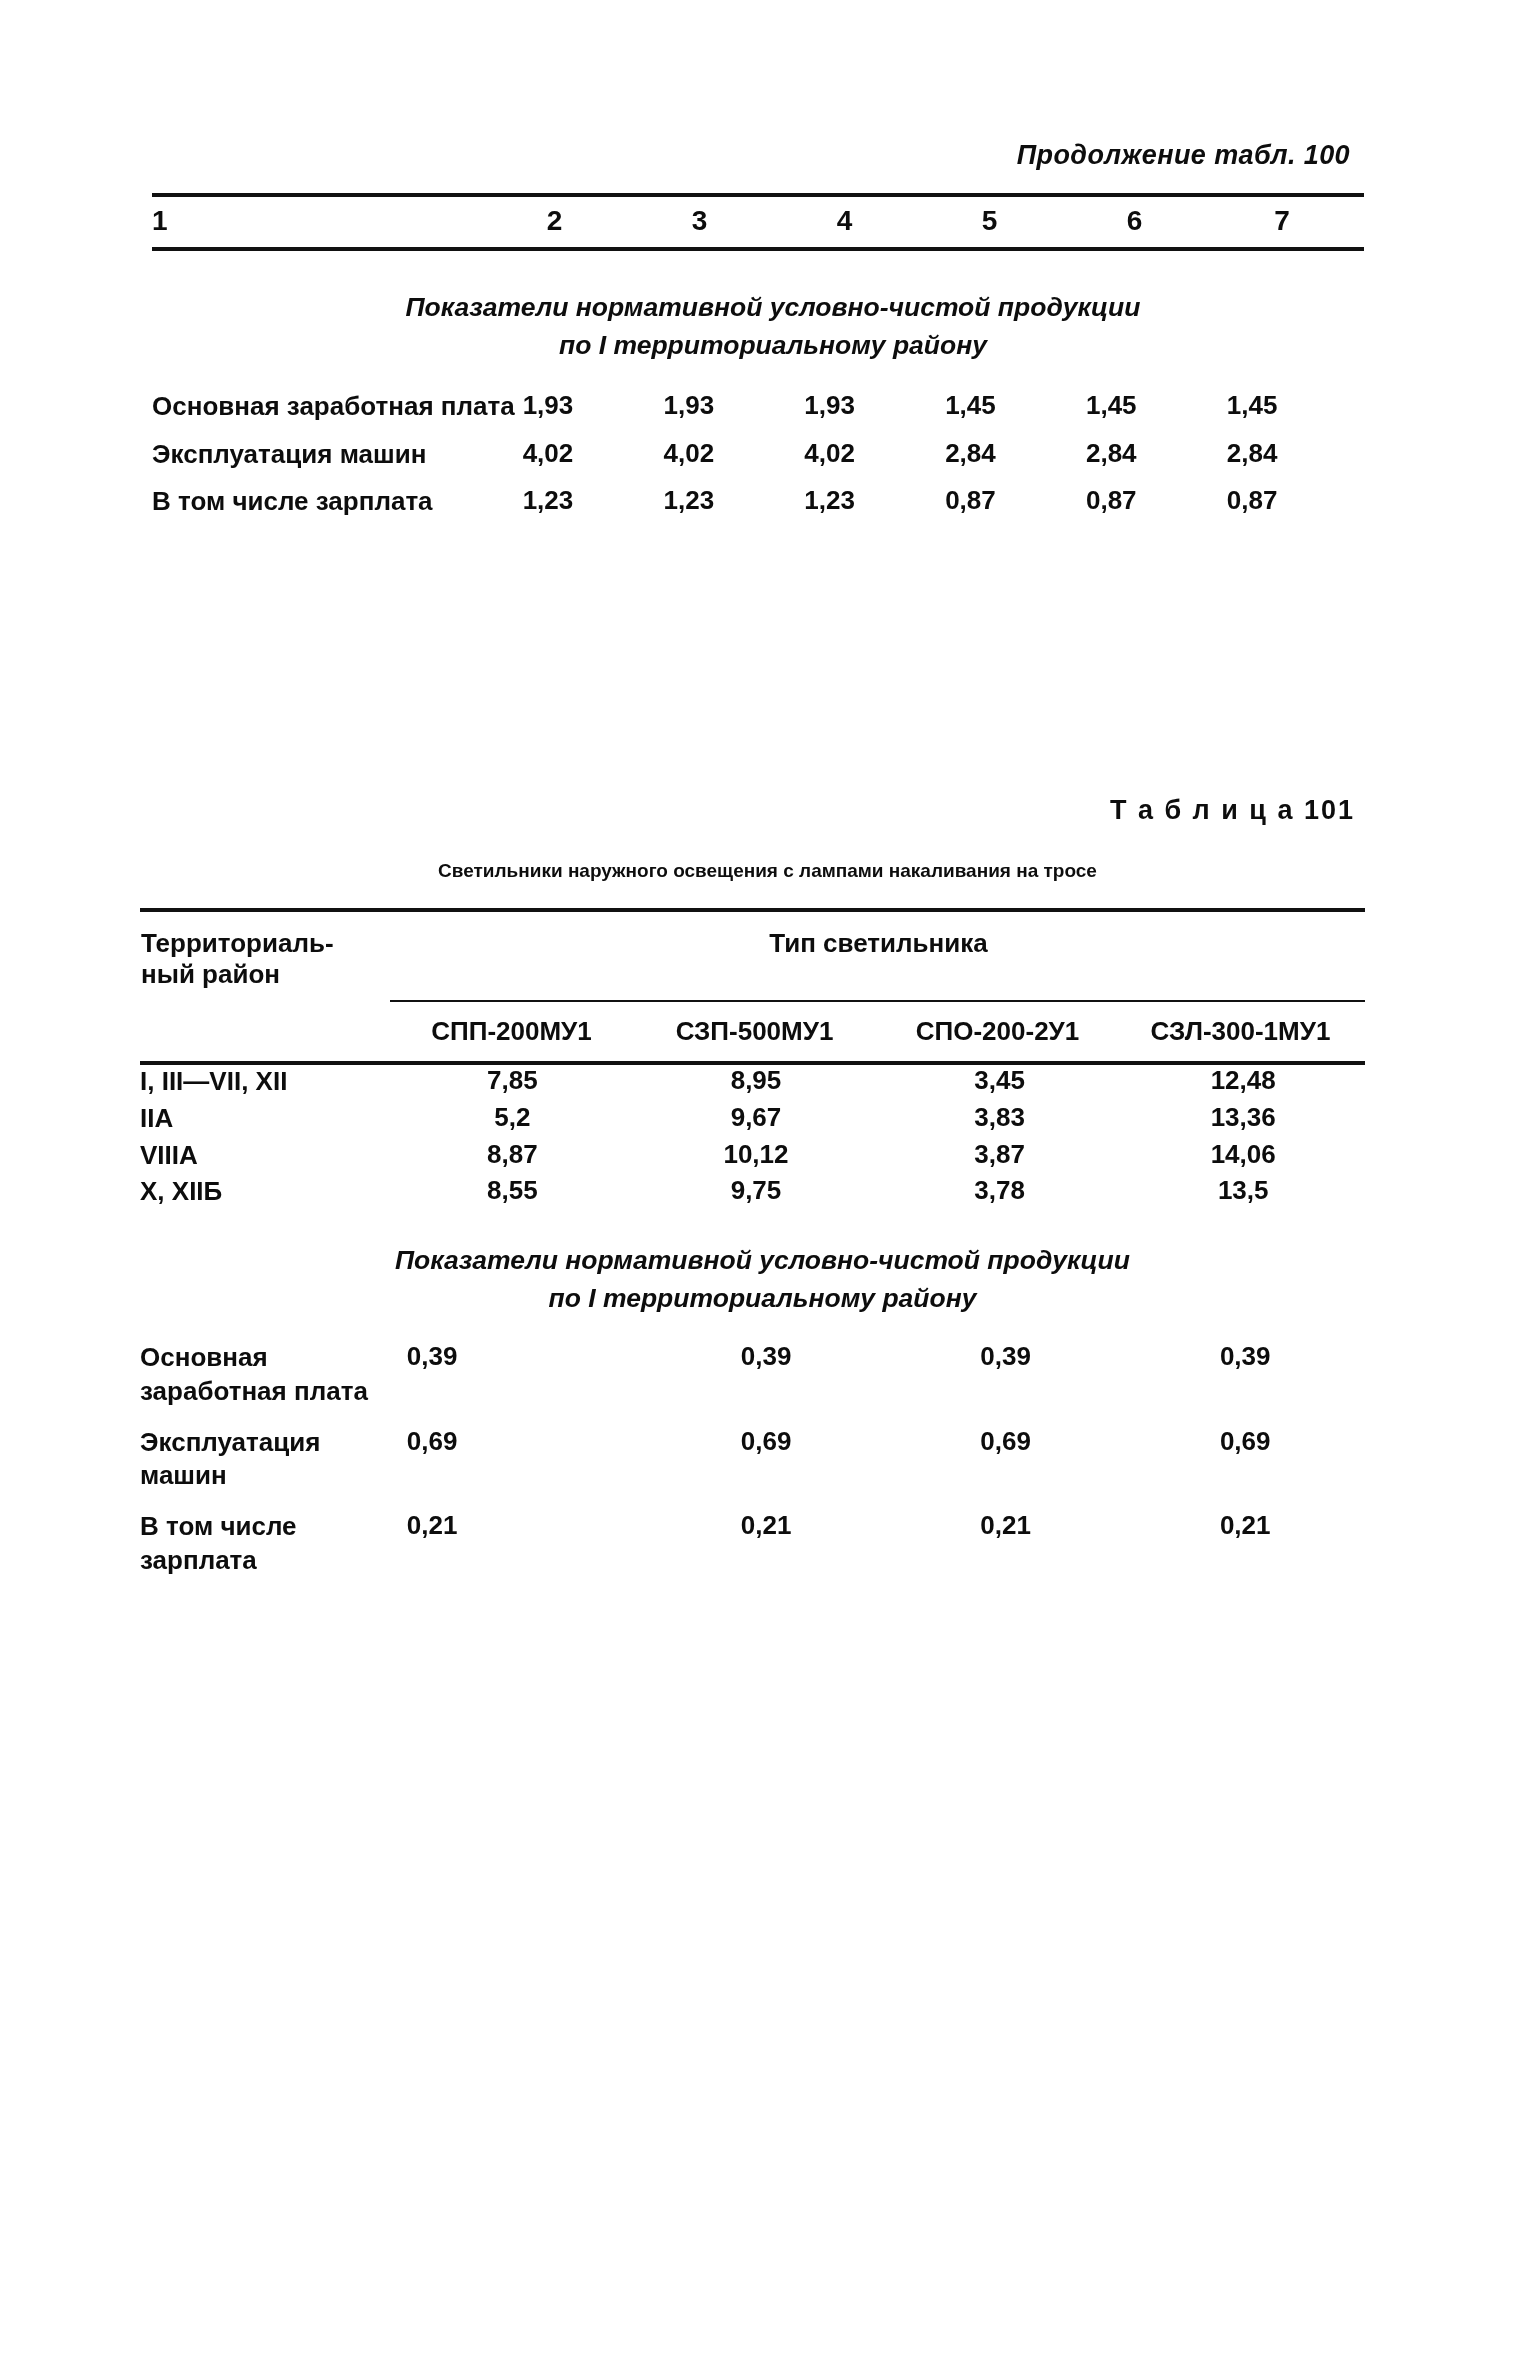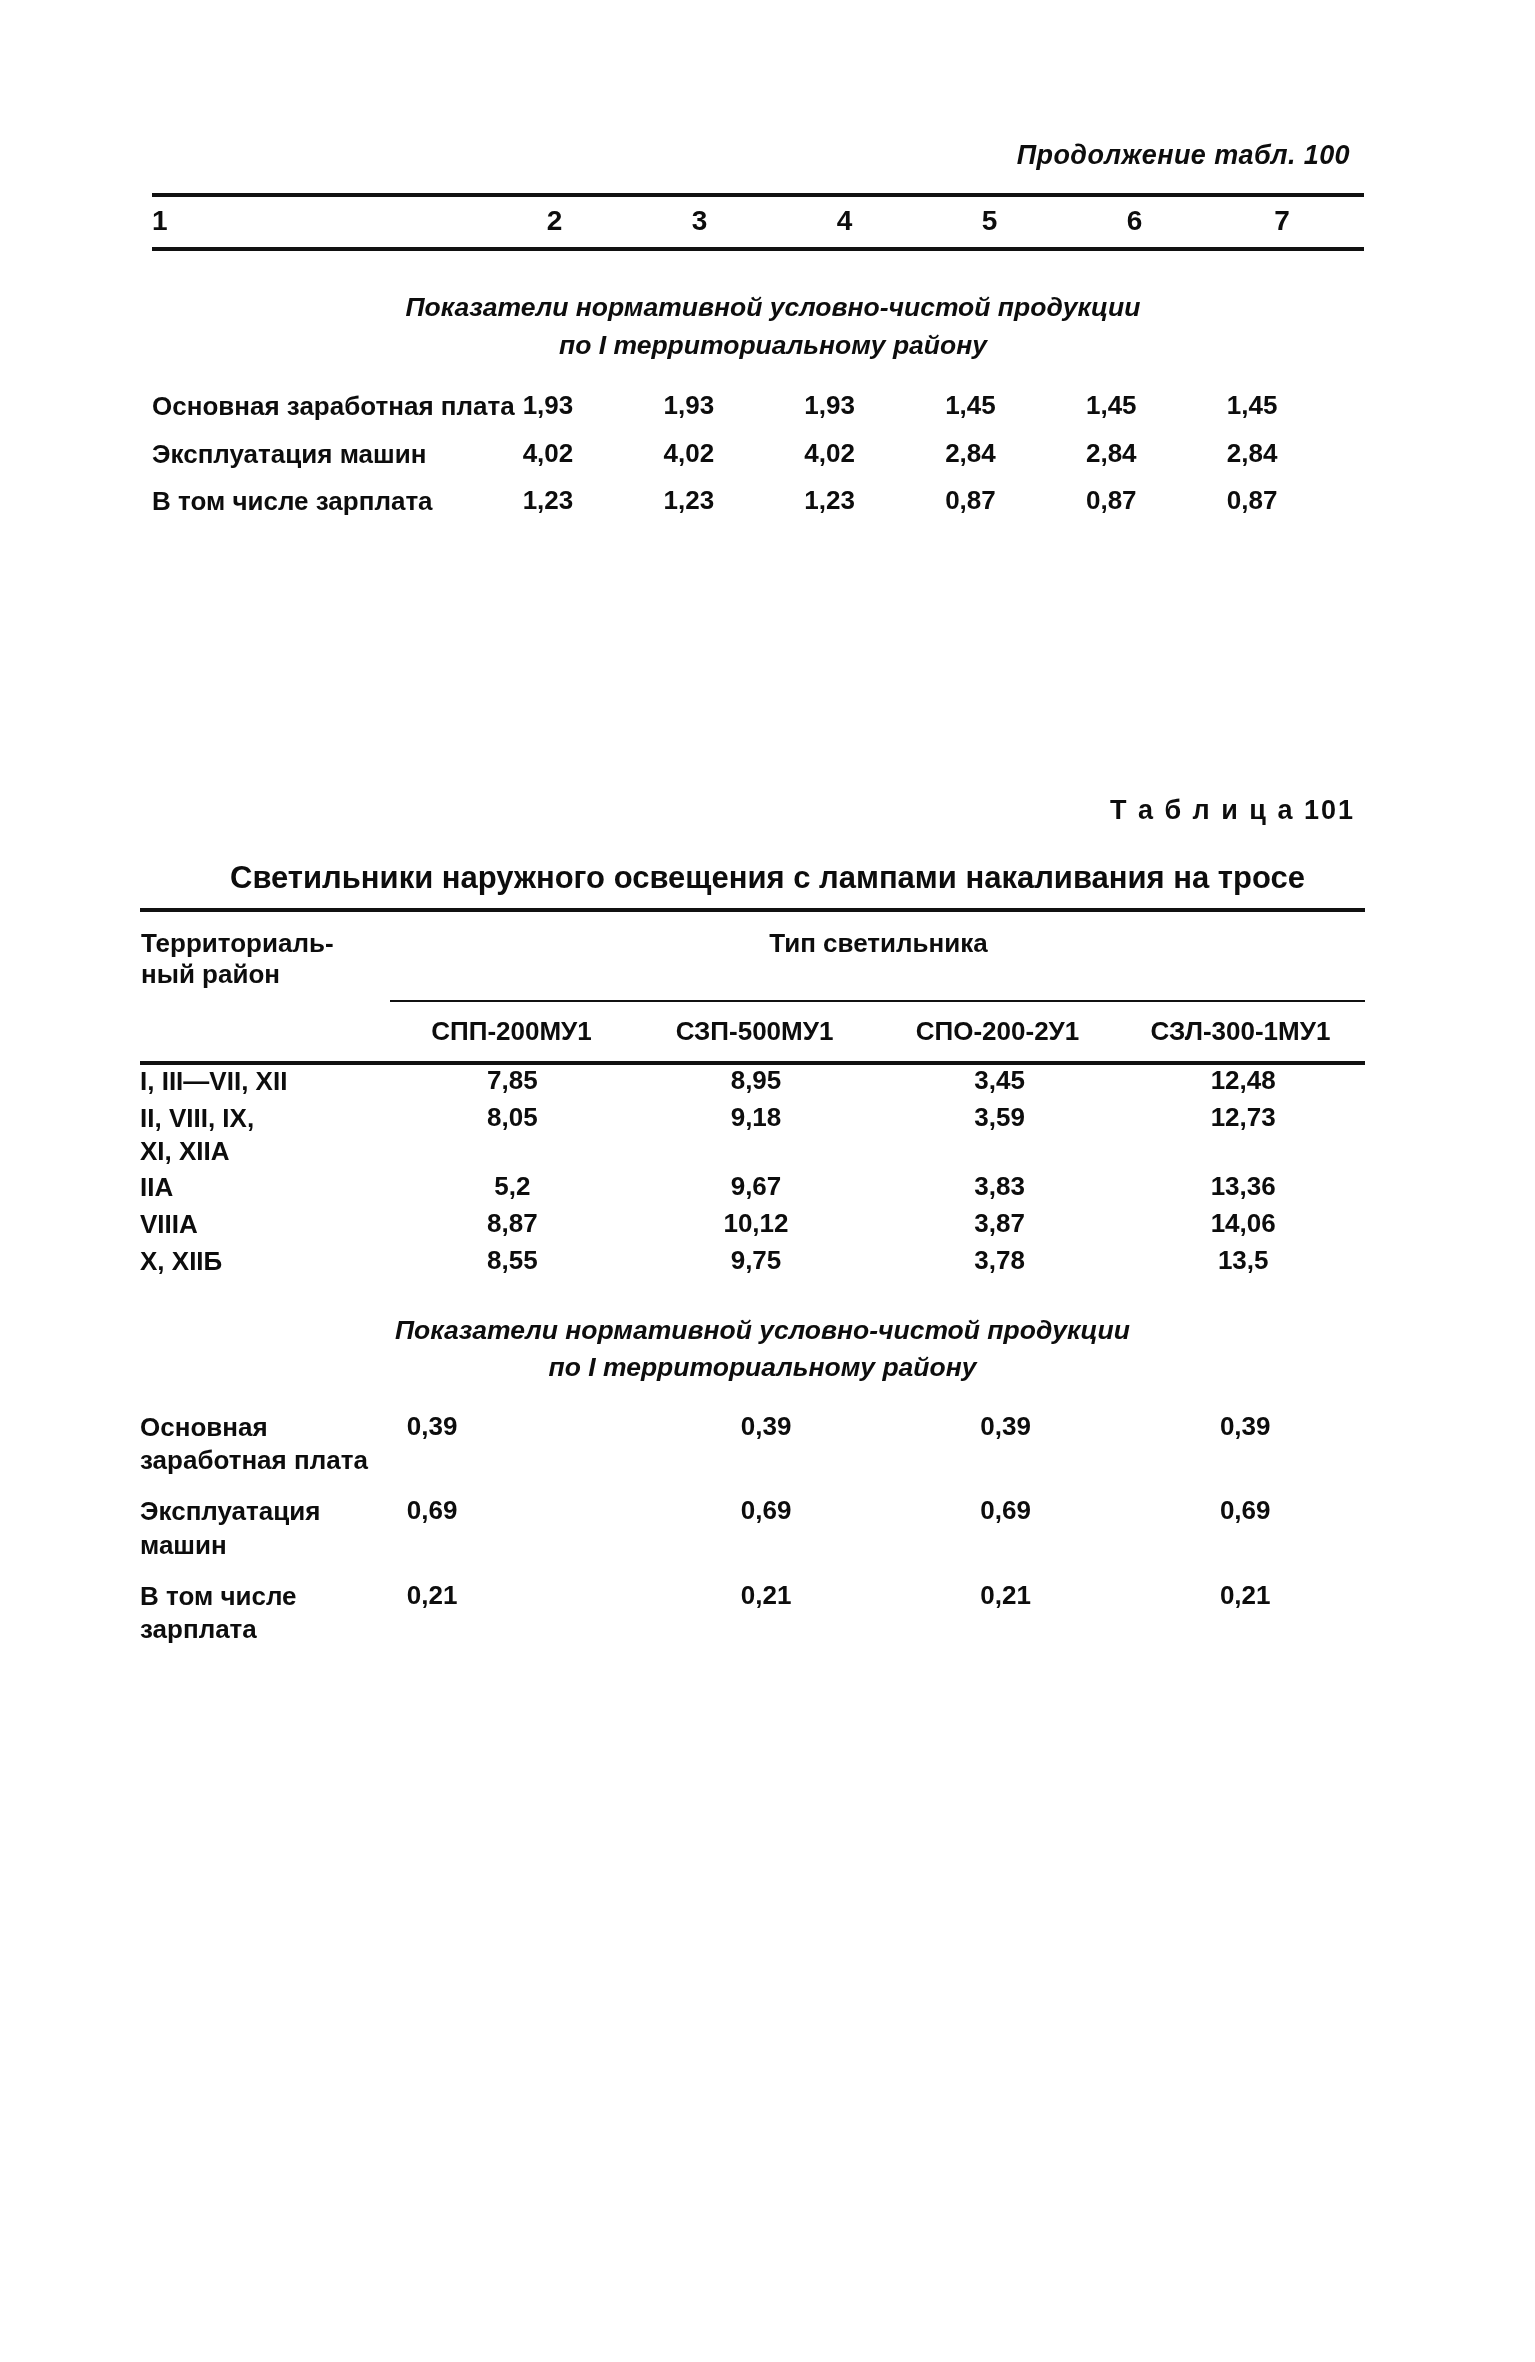--- a/index.html
+++ b/index.html
@@ -98,21 +98,21 @@
     font-size: 27px;
     font-weight: bold;
     letter-spacing: 2px;
   }
   .tbl101-title {
     position: absolute;
     top: 860px;
     left: 0;
     width: 1535px;
     text-align: center;
-    font-size: 31px;
+    font-size: 19px;
     font-weight: bold;
   }
 
   .block-101 {
     position: absolute;
     top: 908px;
     left: 140px;
     width: 1225px;
   }
 
@@ -281,30 +281,20 @@
         <tr>
           <td class="region">
             <div>I, III—VII, XII</div>
           </td>
           <td class="val">7,85</td>
           <td class="val">8,95</td>
           <td class="val">3,45</td>
           <td class="val">12,48</td>
         </tr>
         <tr>
-          <td class="region">
-            <div>II, VIII, IX,</div>
-            <div>XI, XIIА</div>
-          </td>
-          <td class="val">8,05</td>
-          <td class="val">9,18</td>
-          <td class="val">3,59</td>
-          <td class="val">12,73</td>
-        </tr>
-        <tr>
           <td class="region">IIА</td>
           <td class="val">5,2</td>
           <td class="val">9,67</td>
           <td class="val">3,83</td>
           <td class="val">13,36</td>
         </tr>
         <tr>
           <td class="region">VIIIА</td>
           <td class="val">8,87</td>
           <td class="val">10,12</td>

